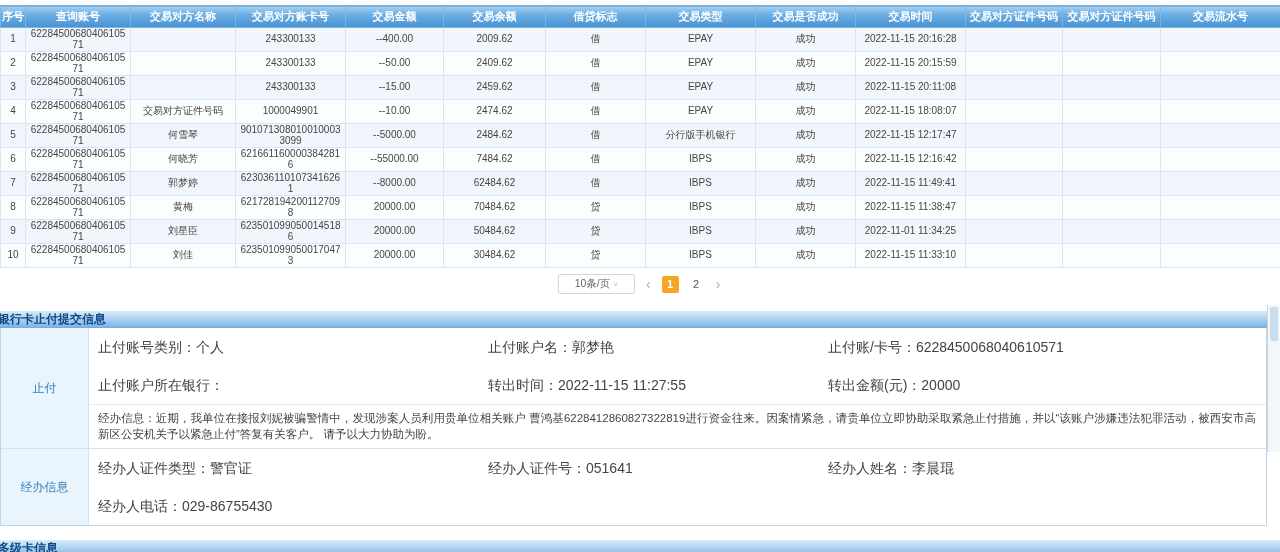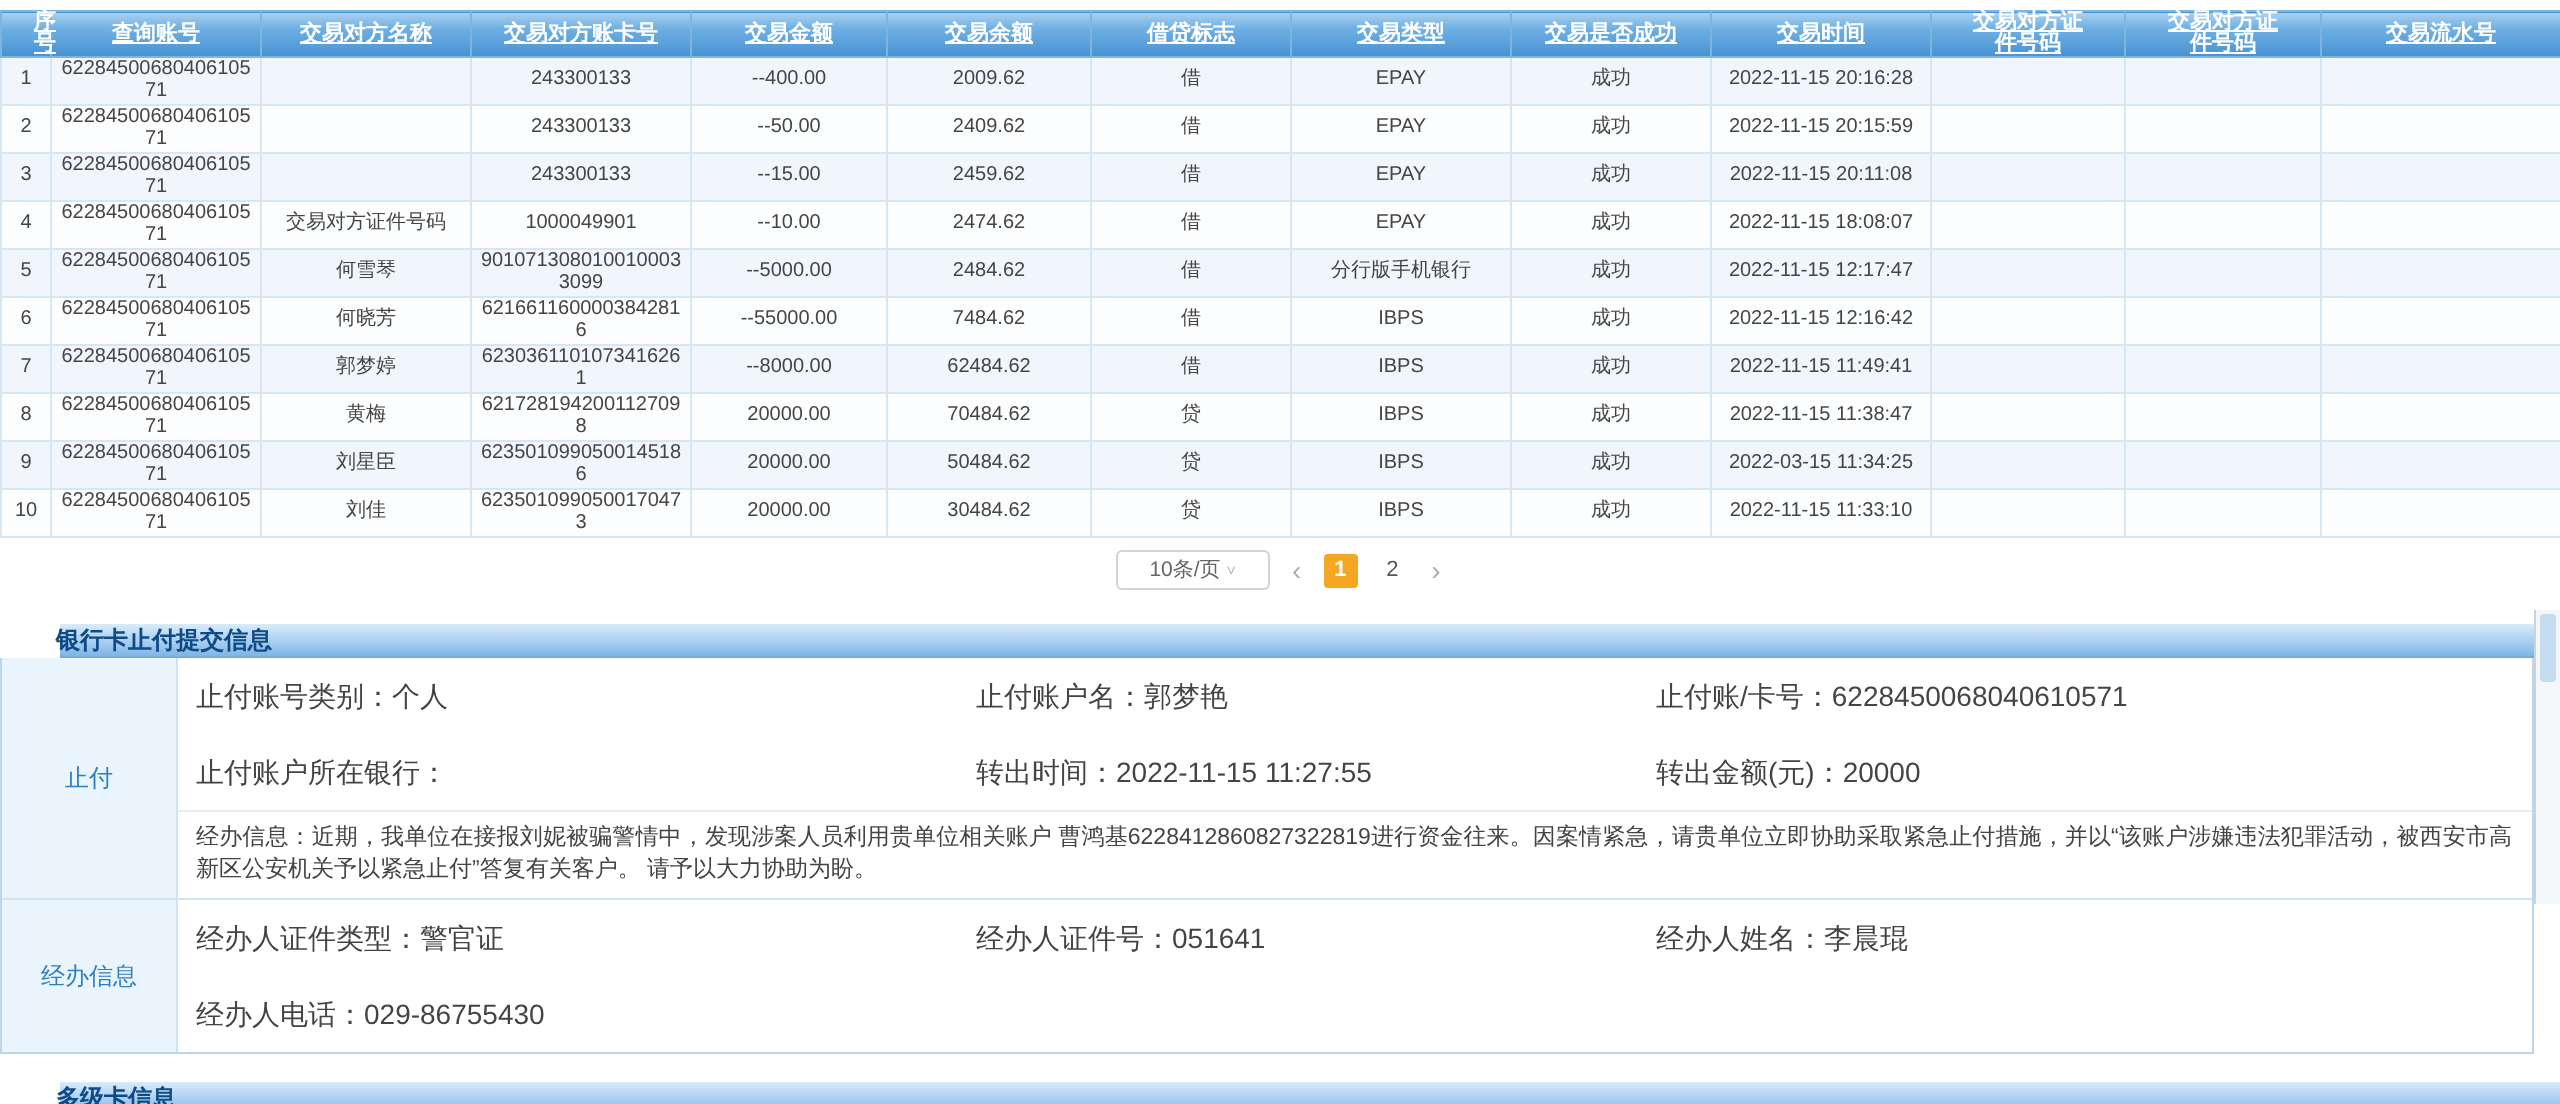--- a/index.html
+++ b/index.html
@@ -7,21 +7,21 @@
   .page {
     position:relative; width:1280px; height:552px; overflow:hidden;
     background:#fff; font-family:"Liberation Sans","DejaVu Sans",sans-serif;
     color:#3c3c3c;
   }
   
   table.grid { border-collapse:collapse; table-layout:fixed; width:1280px; }
   table.grid th {
     background:linear-gradient(180deg,#a9d1f0 0%,#6fb0e4 35%,#4792d3 100%);
     color:#fff; font-size:11px; font-weight:bold; height:22px;
-    border:1px solid #7db4e0; padding:0 16px; text-align:center; line-height:11px;text-decoration:underline;
+    border:1px solid #7db4e0; padding:0 0; text-align:center; line-height:11px;
   }
   table.grid td {
     font-size:10px; line-height:10.5px; text-align:center; vertical-align:middle;
     border:1px solid #d6e6f3; padding:1px 3px; word-break:break-all; color:#454545;
   }
   .tx-table { margin-top:5px; }
   .tx-table tbody tr { height:22px; }
   .tx-table tbody tr:nth-child(odd) td { background:#f0f6fb; }
   .tx-table tbody tr:nth-child(even) td { background:#fcfdfe; }
   
@@ -39,21 +39,21 @@
   .pg-num {
     min-width:17px; height:17px; line-height:17px; text-align:center;
     font-size:11px; color:#555; cursor:pointer; border-radius:2px;
   }
   .pg-num.active { background:#f5a623; color:#fff; font-weight:bold; }
   
   .panel-title {
     margin-top:14px; height:17px; line-height:16px;
     background:linear-gradient(180deg,#d9ebfa 0%,#a9cef0 55%,#7fb5e5 100%);
     border-bottom:1px solid #78abdb;
-    color:#0e4a87; font-weight:bold; font-size:12px; padding-left:1px;margin-left:30px;
+    color:#0e4a87; font-weight:bold; font-size:12px; padding-left:1px;
   }
   .panel-title .t { margin-left:-3px; display:inline-block; }
   
   .panel { border:1px solid #bcd7ec; border-top:none; background:#fff; margin-right:13px; }
   .panel-row { display:flex; }
   .panel-row + .panel-row { border-top:1px solid #cfe3f3; }
   .panel-label {
     width:88px; flex:none; background:#e9f4fc; border-right:1px solid #cfe3f3;
     display:flex; align-items:center; justify-content:center;
     color:#2f7fc1; font-size:12px;
@@ -240,21 +240,21 @@
         <tr>
           <td>9</td>
           <td>6228450068040610571</td>
           <td>刘星臣</td>
           <td>6235010990500145186</td>
           <td>20000.00</td>
           <td>50484.62</td>
           <td>贷</td>
           <td>IBPS</td>
           <td>成功</td>
-          <td>2022-03-15 11:34:25</td>
+          <td>2022-11-01 11:34:25</td>
           <td></td>
           <td></td>
           <td></td>
         </tr>
         <tr>
           <td>10</td>
           <td>6228450068040610571</td>
           <td>刘佳</td>
           <td>6235010990500170473</td>
           <td>20000.00</td>

